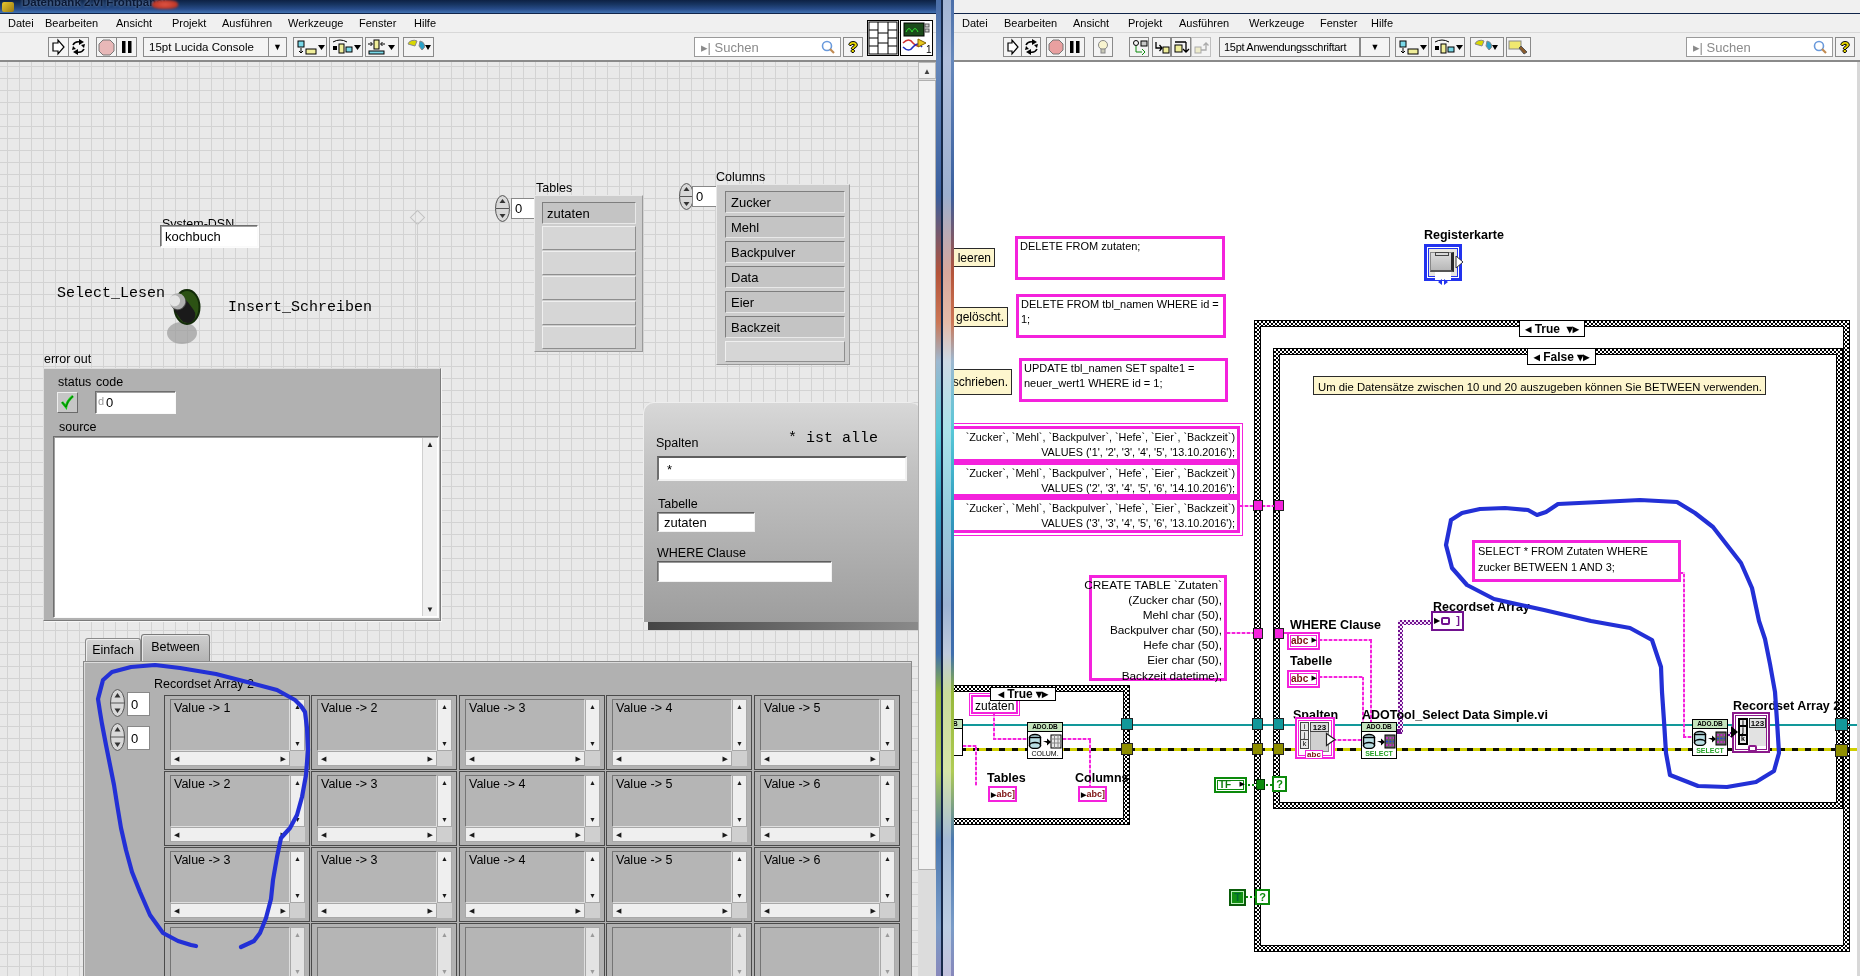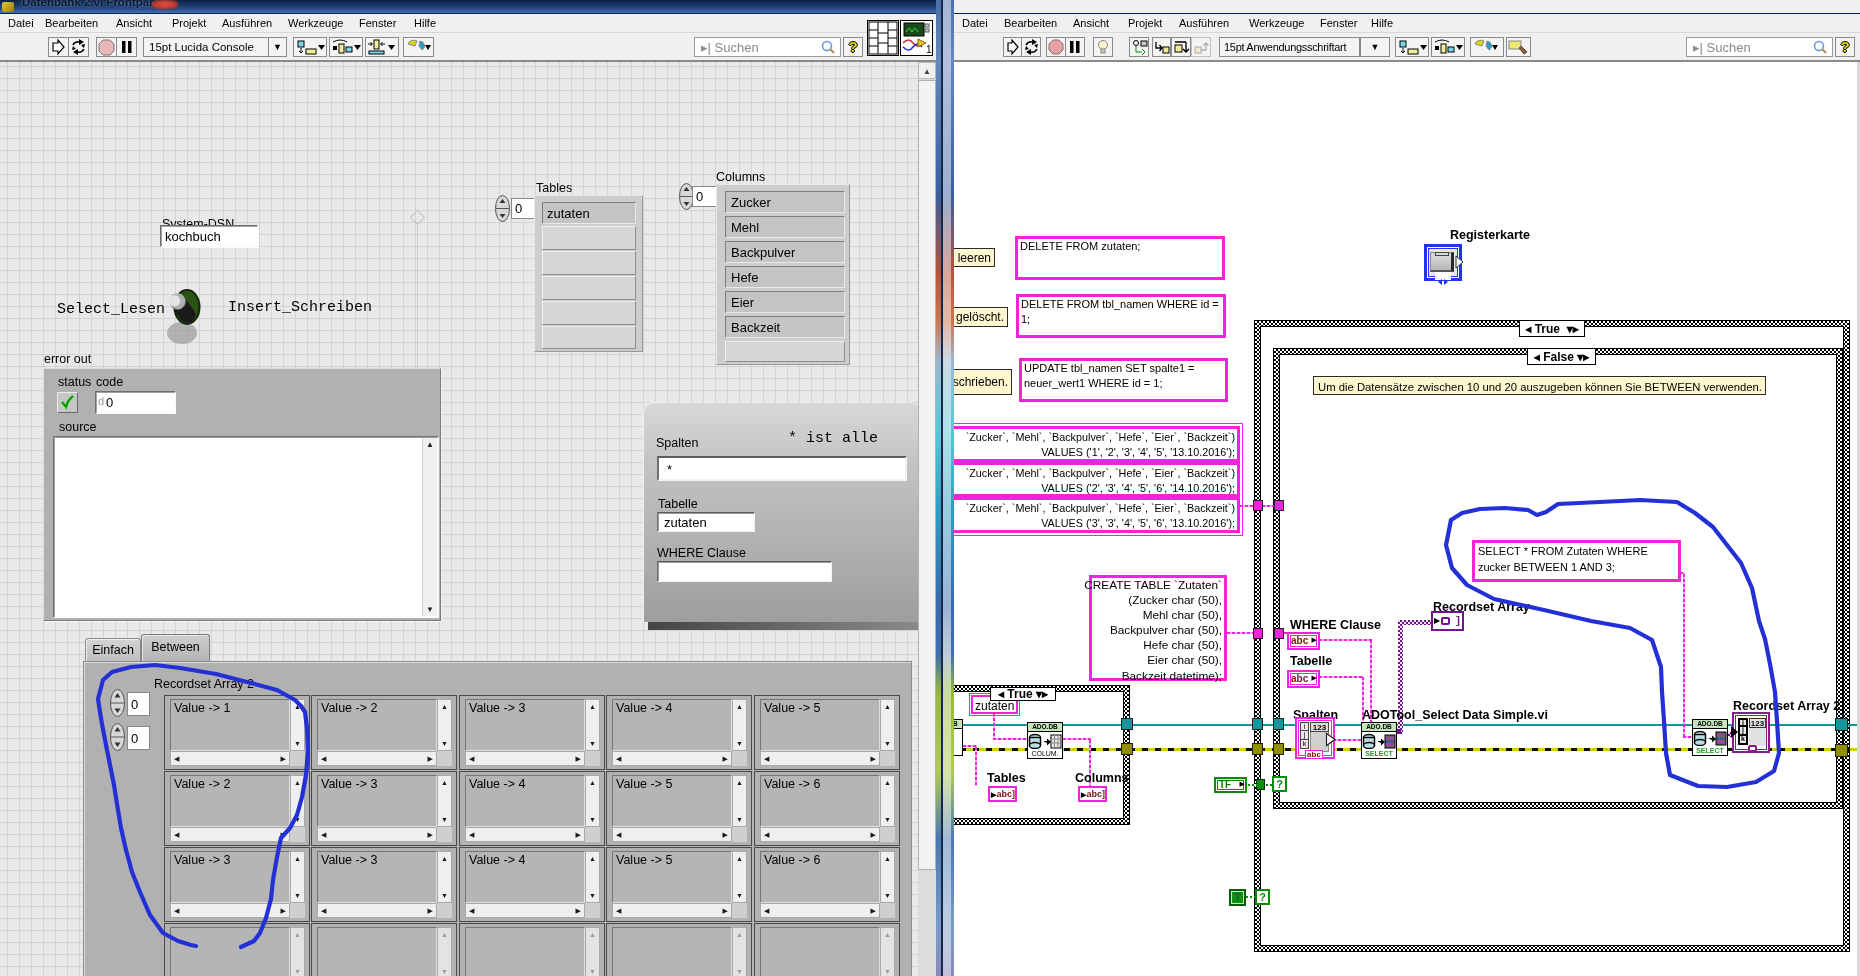--- a/index.html
+++ b/index.html
@@ -126,21 +126,21 @@
   <div class="abs" style="left:0;top:60px;width:936px;height:2px;background:#8a8a8a"></div>
 
   <div class="abs" id="fp" style="left:0;top:62px;width:918px;height:914px;overflow:hidden;background-color:#e9e9e9;background-image:linear-gradient(#d3d3d3 1px,transparent 1px),linear-gradient(90deg,#d3d3d3 1px,transparent 1px);background-size:12px 12px;background-position:-5px 4px">
 
     <div class="abs" style="left:412px;top:150px;width:11px;height:11px;border:1px solid #c2c2c2;transform:rotate(45deg)"></div>
     <div class="abs" style="left:417px;top:160px;width:1px;height:340px;background:#cfcfcf"></div>
 
     <div class="lbl" style="left:162px;top:155px">System-DSN</div>
     <div class="abs" style="left:160px;top:163px;width:98px;height:22px;background:#fff;border:1px solid #fafafa;border-top-color:#6e6e6e;border-left-color:#6e6e6e;box-shadow:1px 1px 0 #fcfcfc,inset 1px 1px 0 #a0a0a0;font-size:13px;padding:3px 12px 0 4px">kochbuch</div>
 
-    <div class="lbl mono" style="left:57px;top:240px">Select_Lesen</div>
+    <div class="lbl mono" style="left:57px;top:224px">Select_Lesen</div>
     <div class="lbl mono" style="left:228px;top:238px">Insert_Schreiben</div>
     <svg class="abs" style="left:152px;top:208px" width="64" height="78">
       <ellipse cx="30" cy="63" rx="15" ry="11" fill="#9a9a9a" opacity="0.7"></ellipse>
       <ellipse cx="35" cy="37" rx="12.5" ry="17" fill="#2c5214" stroke="#122a08" stroke-width="2"></ellipse>
       <g transform="rotate(-36 26 32)">
           <rect x="18" y="30" width="16" height="26" rx="8" fill="#1a1a1a"></rect>
           <rect x="18" y="26" width="16" height="14" rx="8" fill="#4a4a4a"></rect>
           <circle cx="26" cy="31" r="8" fill="#b0b0b0"></circle>
           <circle cx="24" cy="29" r="5.5" fill="#e4e4e4"></circle>
         </g>
@@ -184,21 +184,21 @@
     <svg class="abs" style="left:679px;top:121px" width="15" height="27">
         <ellipse cx="7.5" cy="13.5" rx="7" ry="13" fill="#d8d8d8" stroke="#555"></ellipse>
         <line x1="1" y1="13.5" x2="14" y2="13.5" stroke="#555"></line>
         <path d="M7.5 4 l3 4 h-6 z M7.5 23 l-3 -4 h6 z" fill="#333"></path>
       </svg>
     <div class="abs" style="left:692px;top:124px;width:25px;height:21px;background:#fff;border:1px solid #888;font-size:13px;padding:2px 0 0 3px">0</div>
     <div class="abs" style="left:716px;top:122px;width:134px;height:181px;background:#cdcdcd;border:1px solid #9a9a9a;border-top-color:#e8e8e8;border-left-color:#e8e8e8">
       <div class="abs" style="left:8px;top:6px;width:120px;height:22px;background:#c4c4c4;border:1px solid #e8e8e8;border-top-color:#7e7e7e;border-left-color:#7e7e7e;font-size:13px;padding:3px 0 0 5px">Zucker</div>
       <div class="abs" style="left:8px;top:31px;width:120px;height:22px;background:#c4c4c4;border:1px solid #e8e8e8;border-top-color:#7e7e7e;border-left-color:#7e7e7e;font-size:13px;padding:3px 0 0 5px">Mehl</div>
       <div class="abs" style="left:8px;top:56px;width:120px;height:22px;background:#c4c4c4;border:1px solid #e8e8e8;border-top-color:#7e7e7e;border-left-color:#7e7e7e;font-size:13px;padding:3px 0 0 5px">Backpulver</div>
-      <div class="abs" style="left:8px;top:81px;width:120px;height:22px;background:#c4c4c4;border:1px solid #e8e8e8;border-top-color:#7e7e7e;border-left-color:#7e7e7e;font-size:13px;padding:3px 0 0 5px">Hefe</div>
+      <div class="abs" style="left:8px;top:81px;width:120px;height:22px;background:#c4c4c4;border:1px solid #e8e8e8;border-top-color:#7e7e7e;border-left-color:#7e7e7e;font-size:13px;padding:3px 0 0 5px">Data</div>
       <div class="abs" style="left:8px;top:106px;width:120px;height:22px;background:#c4c4c4;border:1px solid #e8e8e8;border-top-color:#7e7e7e;border-left-color:#7e7e7e;font-size:13px;padding:3px 0 0 5px">Eier</div>
       <div class="abs" style="left:8px;top:131px;width:120px;height:22px;background:#c4c4c4;border:1px solid #e8e8e8;border-top-color:#7e7e7e;border-left-color:#7e7e7e;font-size:13px;padding:3px 0 0 5px">Backzeit</div>
       <div class="abs" style="left:8px;top:156px;width:120px;height:21px;background:#d6d6d6;border:1px solid #8e8e8e;border-top-color:#efefef;border-left-color:#efefef"></div>
     </div>
 
     <div class="abs" style="left:643px;top:340px;width:277px;height:220px;background:linear-gradient(180deg,#d8d8d8 0%,#c2c2c2 30%,#b0b0b0 65%,#9e9e9e 100%);border-radius:10px 10px 0 0;box-shadow:inset 1px 1px 0 #eee"></div>
     <div class="abs" style="left:648px;top:560px;width:272px;height:8px;background:linear-gradient(90deg,#454545,#8a8a8a)"></div>
     <div class="lbl" style="left:656px;top:374px">Spalten</div>
     <div class="lbl mono" style="left:788px;top:369px">* ist alle</div>
     <div class="abs" style="left:657px;top:394px;width:250px;height:25px;background:#fff;border:2px solid #f2f2f2;border-top-color:#5e5e5e;border-left-color:#6e6e6e;font-size:13px;padding:4px 0 0 8px">*</div>
@@ -589,21 +589,21 @@
         <div class="rline">(Zucker char (50),</div>
         <div class="rline">Mehl char (50),</div>
         <div class="rline">Backpulver char (50),</div>
         <div class="rline">Hefe char (50),</div>
         <div class="rline">Eier char (50),</div>
         <div class="rline">Backzeit datetime);</div>
       </div>
     <div class="pinkbox" style="left:518px;top:478px;width:209px;height:42px;padding:0 0 0 3px;line-height:16px">SELECT * FROM Zutaten WHERE<br>zucker BETWEEN 1 AND 3;</div>
     <div class="pinkbox" style="left:17px;top:633px;width:47px;height:19px;border-width:2px;outline:1px solid #f422dc;outline-offset:1px;padding:3px 0 0 2px;line-height:13px;font-size:12px">zutaten</div>
 
-    <div class="lbl b" style="left:496px;top:166px">Registerkarte</div>
+    <div class="lbl b" style="left:470px;top:166px">Registerkarte</div>
     <div class="abs" style="left:470px;top:182px;width:38px;height:37px;border:3px solid #2233ee;background:#fff">
       <div class="abs" style="left:1px;top:1px;width:30px;height:29px;border:1px solid #2233ee;background:#e8e6e0"></div>
       <div class="abs" style="left:3px;top:5px;width:24px;height:20px;background:linear-gradient(180deg,#dcdcdc,#b8b8b8);border:1px solid #888;border-right:3px solid #2a2a2a;border-bottom:2px solid #555"></div>
       <div class="abs" style="left:8px;top:5px;width:14px;height:4px;background:#d8d8d8;border:1px solid #444"></div>
       <div class="abs" style="left:8px;top:25px;width:16px;height:8px;background:#fff"><svg width="16" height="8">
             <path d="M7 1 L3 4 L7 7 Z M9 1 L13 4 L9 7 Z" fill="#2233ee"></path>
           </svg></div>
       <svg class="abs" style="left:28px;top:8px" width="10" height="14">
           <path d="M1 1 L8 7 L1 13 Z" fill="#fff" stroke="#333"></path>
         </svg>

